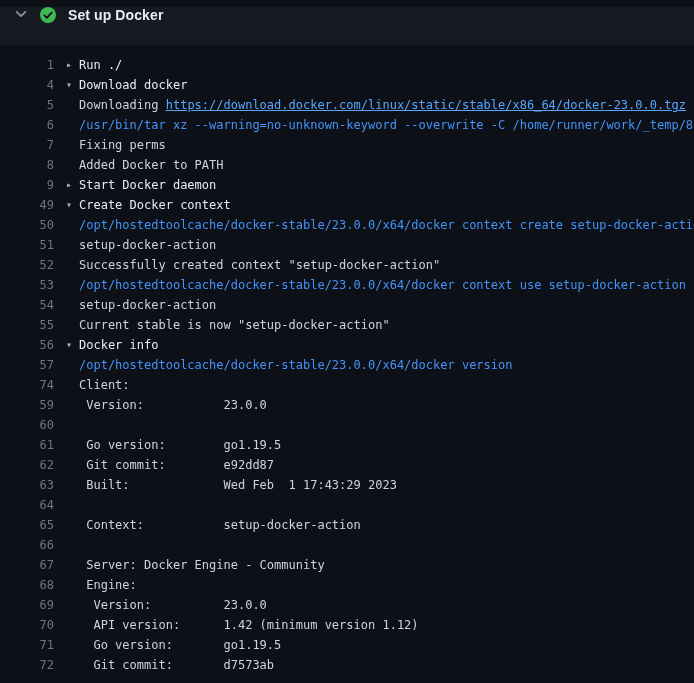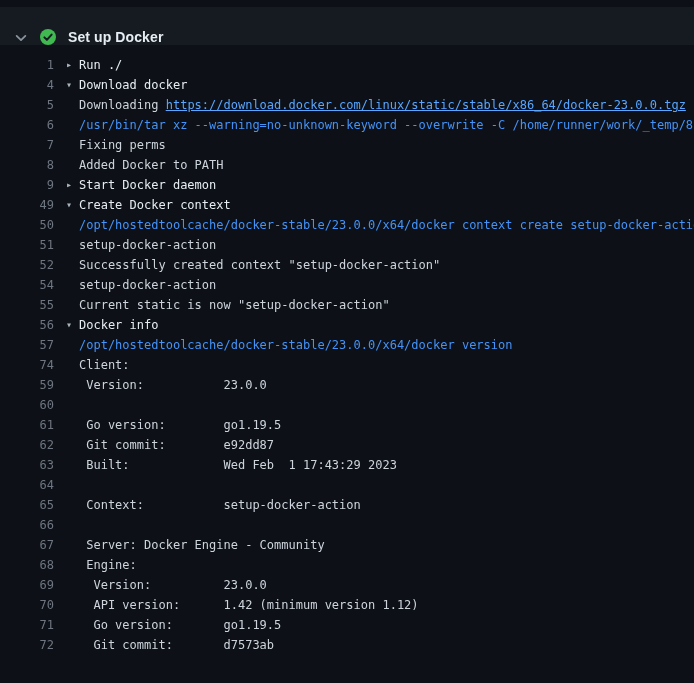--- a/index.html
+++ b/index.html
@@ -8,21 +8,21 @@
     background: var(--log-bg);
     font-family: "Liberation Sans", sans-serif;
   }
   [data-interactable="true"] { cursor:pointer; }
 
   .step-header {
     margin-top:7px;
     height:38px;
     background: var(--header-bg);
     display:flex;
-    align-items:flex-end;
+    align-items:flex-start;
     padding-left:14px;
   }
   .chev { display:flex; align-items:center; margin-right:12px; color:#8b949e; }
   .check { display:flex; align-items:center; margin-right:12px; }
   .step-title {
     color: var(--text-bright);
     font-size:14px;
     font-weight:600;
     letter-spacing:0.1px;
   }
@@ -80,22 +80,23 @@
     <div class="row" data-interactable="true"><span class="num" data-interactable="true">4</span><span class="content" data-interactable="false"><span class="arrow" data-interactable="true">▾</span><span class="seg-group" data-interactable="false">Download docker</span></span></div>
     <div class="row" data-interactable="false"><span class="num" data-interactable="true">5</span><span class="content" data-interactable="false"><span class="arrow" data-interactable="false"></span><span class="seg-plain" data-interactable="false">Downloading </span><span class="seg-link" data-interactable="true">https://download.docker.com/linux/static/stable/x86_64/docker-23.0.0.tgz</span></span></div>
     <div class="row" data-interactable="false"><span class="num" data-interactable="true">6</span><span class="content" data-interactable="false"><span class="arrow" data-interactable="false"></span><span class="seg-cmd" data-interactable="false">/usr/bin/tar xz --warning=no-unknown-keyword --overwrite -C /home/runner/work/_temp/8c9</span></span></div>
     <div class="row" data-interactable="false"><span class="num" data-interactable="true">7</span><span class="content" data-interactable="false"><span class="arrow" data-interactable="false"></span><span class="seg-plain" data-interactable="false">Fixing perms</span></span></div>
     <div class="row" data-interactable="false"><span class="num" data-interactable="true">8</span><span class="content" data-interactable="false"><span class="arrow" data-interactable="false"></span><span class="seg-plain" data-interactable="false">Added Docker to PATH</span></span></div>
     <div class="row" data-interactable="true"><span class="num" data-interactable="true">9</span><span class="content" data-interactable="false"><span class="arrow" data-interactable="true">▸</span><span class="seg-group" data-interactable="false">Start Docker daemon</span></span></div>
     <div class="row" data-interactable="true"><span class="num" data-interactable="true">49</span><span class="content" data-interactable="false"><span class="arrow" data-interactable="true">▾</span><span class="seg-group" data-interactable="false">Create Docker context</span></span></div>
     <div class="row" data-interactable="false"><span class="num" data-interactable="true">50</span><span class="content" data-interactable="false"><span class="arrow" data-interactable="false"></span><span class="seg-cmd" data-interactable="false">/opt/hostedtoolcache/docker-stable/23.0.0/x64/docker context create setup-docker-action</span></span></div>
     <div class="row" data-interactable="false"><span class="num" data-interactable="true">51</span><span class="content" data-interactable="false"><span class="arrow" data-interactable="false"></span><span class="seg-plain" data-interactable="false">setup-docker-action</span></span></div>
     <div class="row" data-interactable="false"><span class="num" data-interactable="true">52</span><span class="content" data-interactable="false"><span class="arrow" data-interactable="false"></span><span class="seg-plain" data-interactable="false">Successfully created context "setup-docker-action"</span></span></div>
+    <div class="row" data-interactable="false"><span class="num" data-interactable="true">53</span><span class="content" data-interactable="false"><span class="arrow" data-interactable="false"></span><span class="seg-cmd" data-interactable="false">/opt/hostedtoolcache/docker-stable/23.0.0/x64/docker context use setup-docker-action</span></span></div>
     <div class="row" data-interactable="false"><span class="num" data-interactable="true">54</span><span class="content" data-interactable="false"><span class="arrow" data-interactable="false"></span><span class="seg-plain" data-interactable="false">setup-docker-action</span></span></div>
-    <div class="row" data-interactable="false"><span class="num" data-interactable="true">55</span><span class="content" data-interactable="false"><span class="arrow" data-interactable="false"></span><span class="seg-plain" data-interactable="false">Current static is now "setup-docker-action"</span></span></div>
+    <div class="row" data-interactable="false"><span class="num" data-interactable="true">55</span><span class="content" data-interactable="false"><span class="arrow" data-interactable="false"></span><span class="seg-plain" data-interactable="false">Current stable is now "setup-docker-action"</span></span></div>
     <div class="row" data-interactable="true"><span class="num" data-interactable="true">56</span><span class="content" data-interactable="false"><span class="arrow" data-interactable="true">▾</span><span class="seg-group" data-interactable="false">Docker info</span></span></div>
     <div class="row" data-interactable="false"><span class="num" data-interactable="true">57</span><span class="content" data-interactable="false"><span class="arrow" data-interactable="false"></span><span class="seg-cmd" data-interactable="false">/opt/hostedtoolcache/docker-stable/23.0.0/x64/docker version</span></span></div>
     <div class="row" data-interactable="false"><span class="num" data-interactable="true">74</span><span class="content" data-interactable="false"><span class="arrow" data-interactable="false"></span><span class="seg-plain" data-interactable="false">Client:</span></span></div>
     <div class="row" data-interactable="false"><span class="num" data-interactable="true">59</span><span class="content" data-interactable="false"><span class="arrow" data-interactable="false"></span><span class="seg-plain" data-interactable="false"> Version:           23.0.0</span></span></div>
     <div class="row" data-interactable="false"><span class="num" data-interactable="true">60</span></div>
     <div class="row" data-interactable="false"><span class="num" data-interactable="true">61</span><span class="content" data-interactable="false"><span class="arrow" data-interactable="false"></span><span class="seg-plain" data-interactable="false"> Go version:        go1.19.5</span></span></div>
     <div class="row" data-interactable="false"><span class="num" data-interactable="true">62</span><span class="content" data-interactable="false"><span class="arrow" data-interactable="false"></span><span class="seg-plain" data-interactable="false"> Git commit:        e92dd87</span></span></div>
     <div class="row" data-interactable="false"><span class="num" data-interactable="true">63</span><span class="content" data-interactable="false"><span class="arrow" data-interactable="false"></span><span class="seg-plain" data-interactable="false"> Built:             Wed Feb  1 17:43:29 2023</span></span></div>
     <div class="row" data-interactable="false"><span class="num" data-interactable="true">64</span></div>
     <div class="row" data-interactable="false"><span class="num" data-interactable="true">65</span><span class="content" data-interactable="false"><span class="arrow" data-interactable="false"></span><span class="seg-plain" data-interactable="false"> Context:           setup-docker-action</span></span></div>

